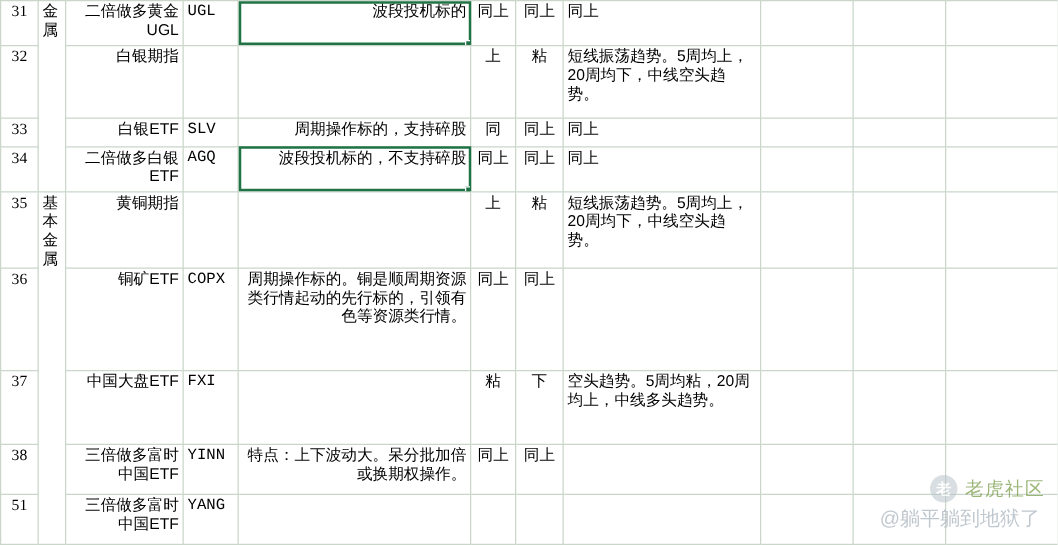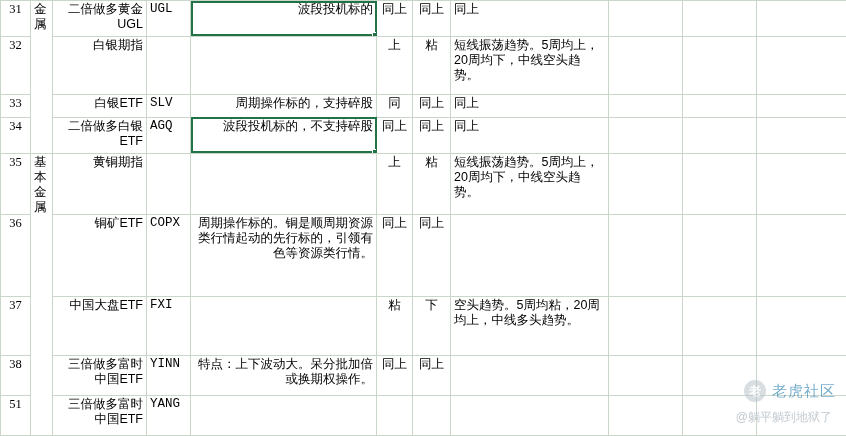--- a/index.html
+++ b/index.html
@@ -105,28 +105,28 @@
     border-radius: 50%;
     background: #b9c4cc;
     color: #ffffff;
     font-size: 12px;
     line-height: 22px;
     text-align: center;
     font-weight: bold;
   }
   .watermark .wm-text {
     font-size: 15px;
-    color: #0369a1;
+    color: #4d7c0f;
     letter-spacing: 1px;
   }
   .watermark2 {
     position: absolute;
     right: 14px;
     bottom: 10px;
-    font-size: 12px;
+    font-size: 16px;
     color: #b6bfc7;
     opacity: 0.85;
     pointer-events: none;
   }
 </style>
 </head>
 <body>
 
 <div id="sheet">
   <table class="grid">

